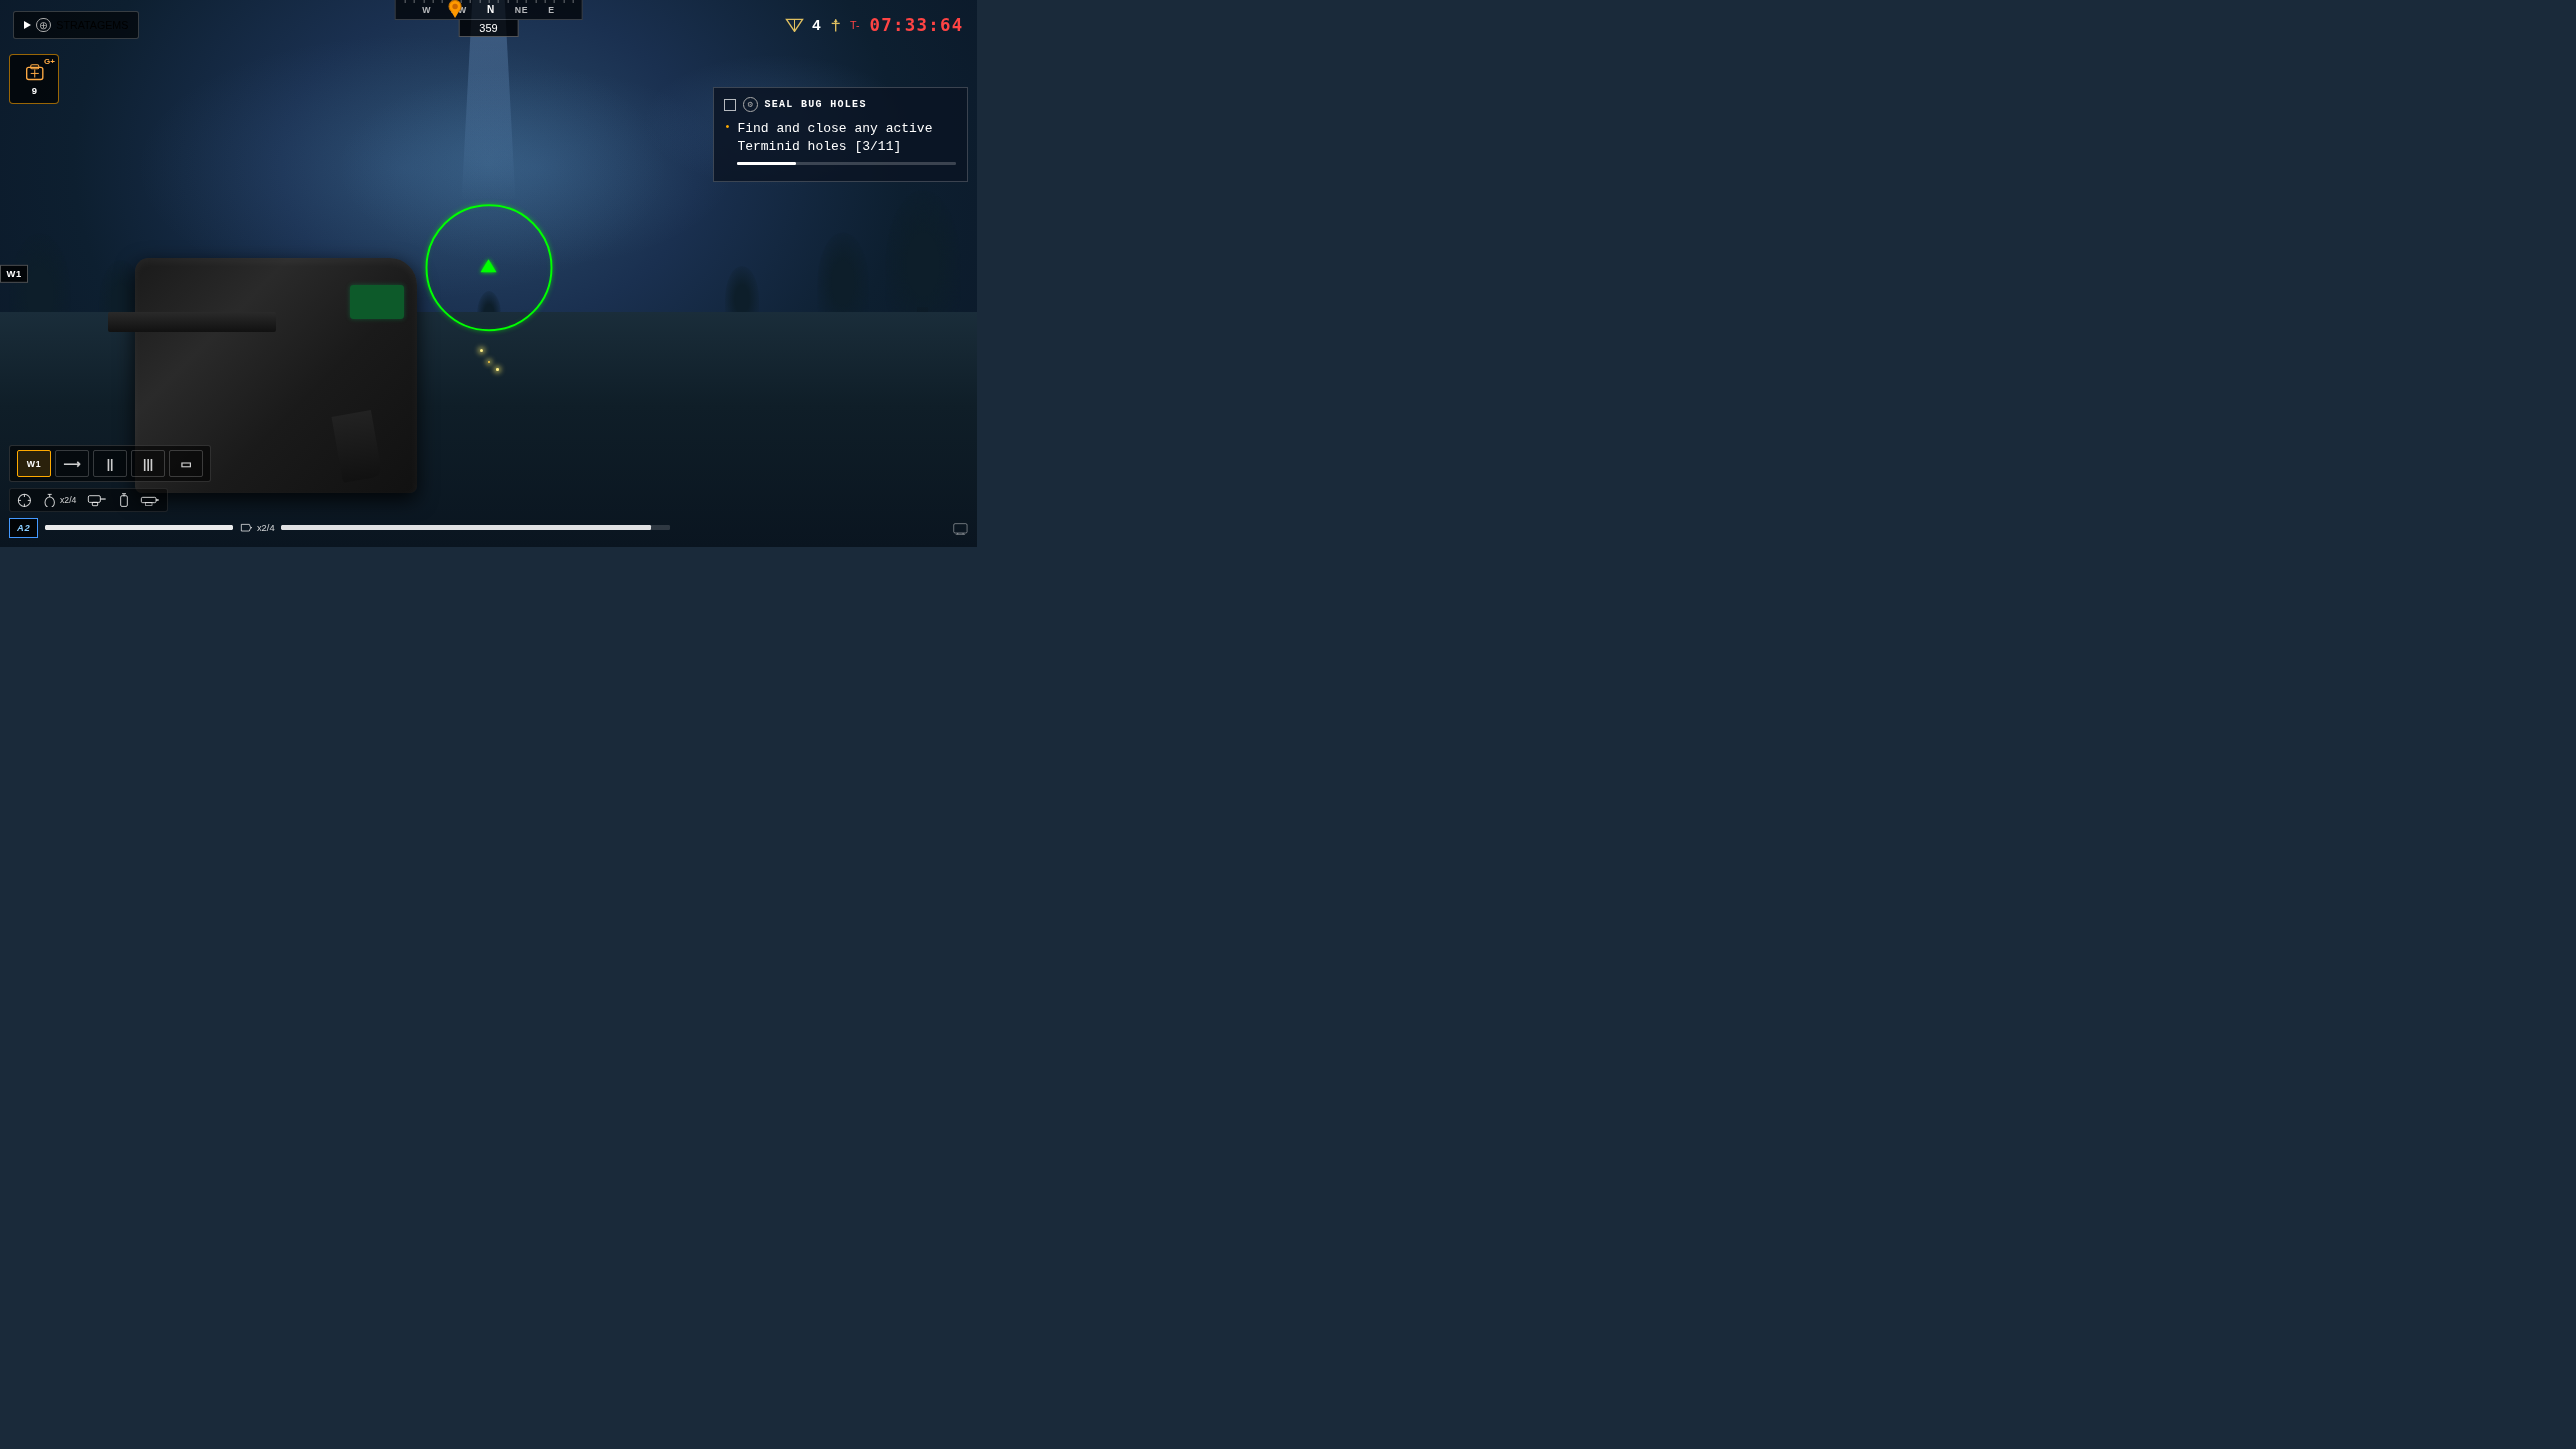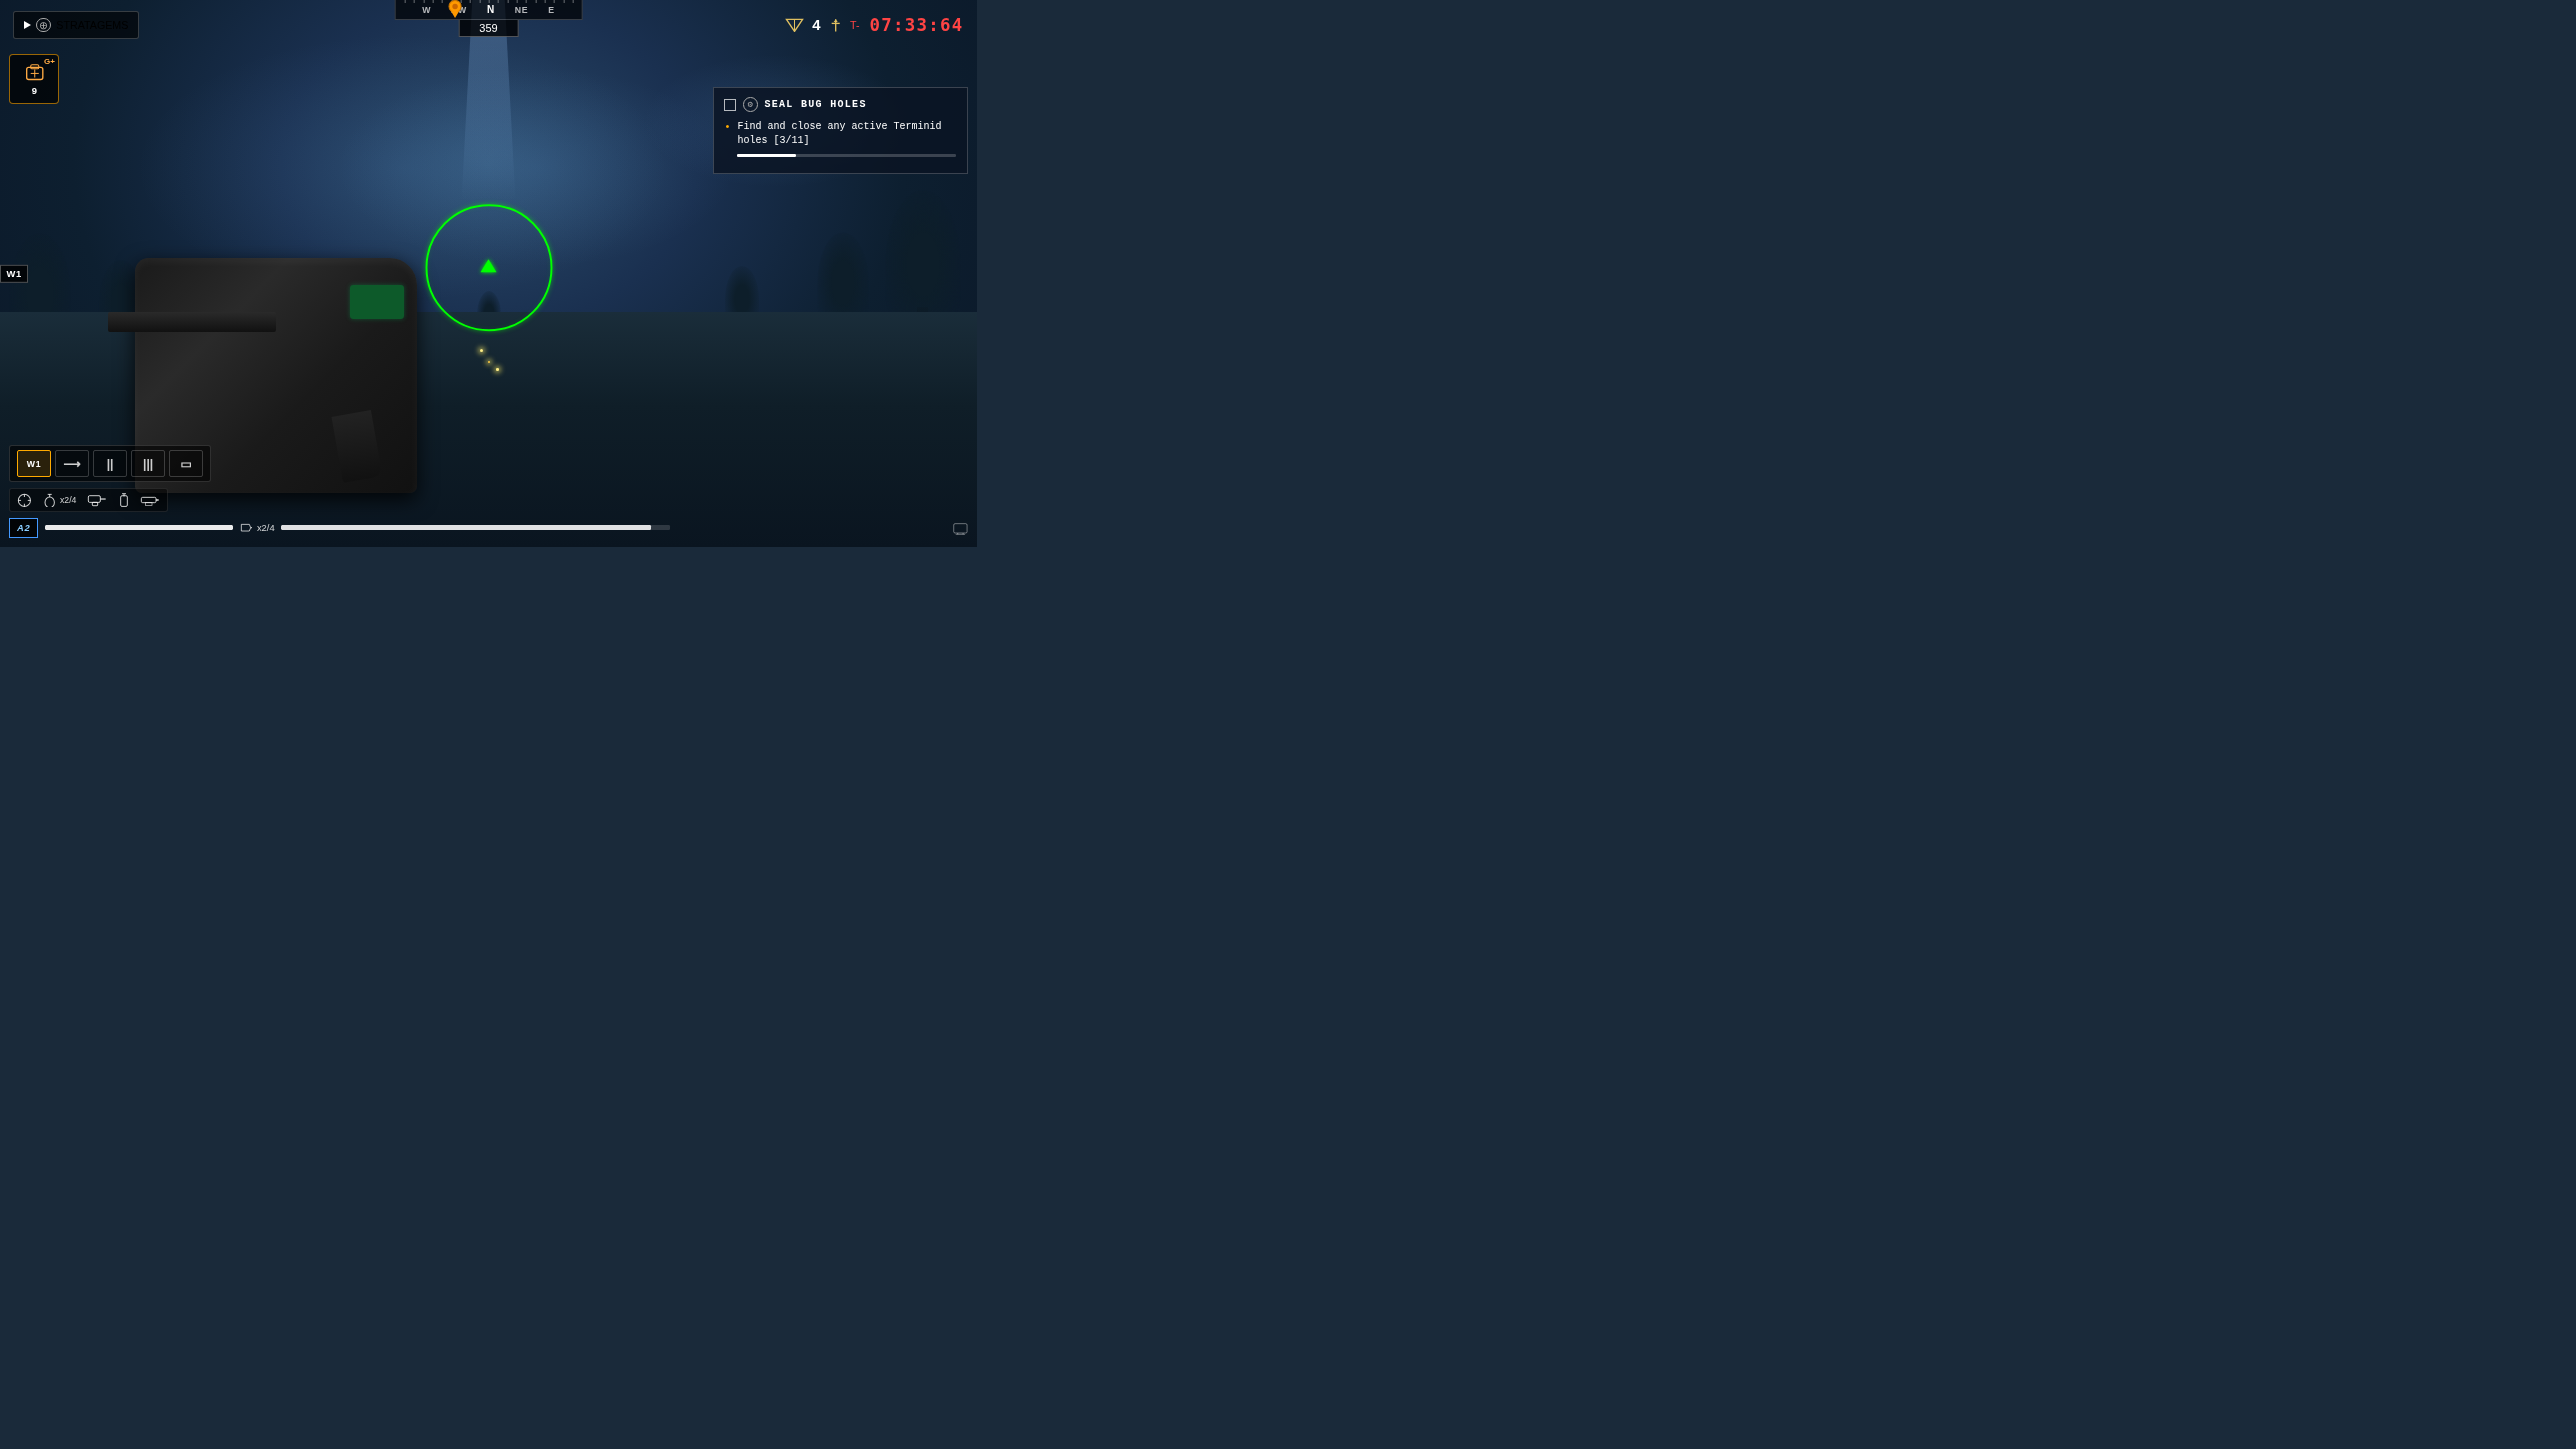--- a/index.html
+++ b/index.html
@@ -424,21 +424,21 @@
 
     .task-bullet {
       color: #ffaa00;
       font-size: 10.7px;
       margin-top: 1.3px;
       flex-shrink: 0;
     }
 
     #task-text {
       color: white;
-      font-size: 10px;
+      font-size: 13px;
       line-height: 1.4;
     }
 
     #task-progress-bar {
       height: 3.4px;
       background: rgba(255,255,255,0.2);
       border-radius: 1.3px;
       margin-top: 5.4px;
       position: relative;
     }

